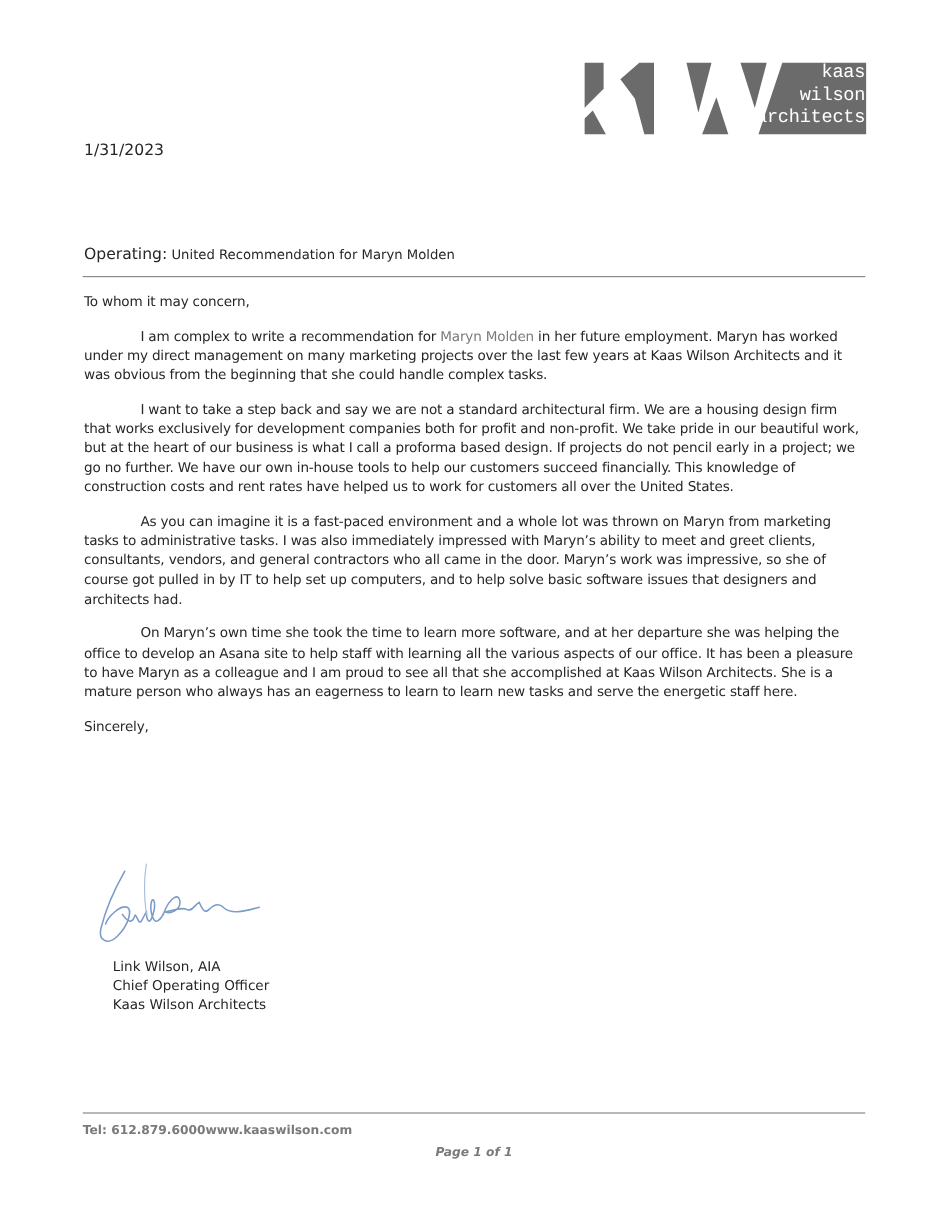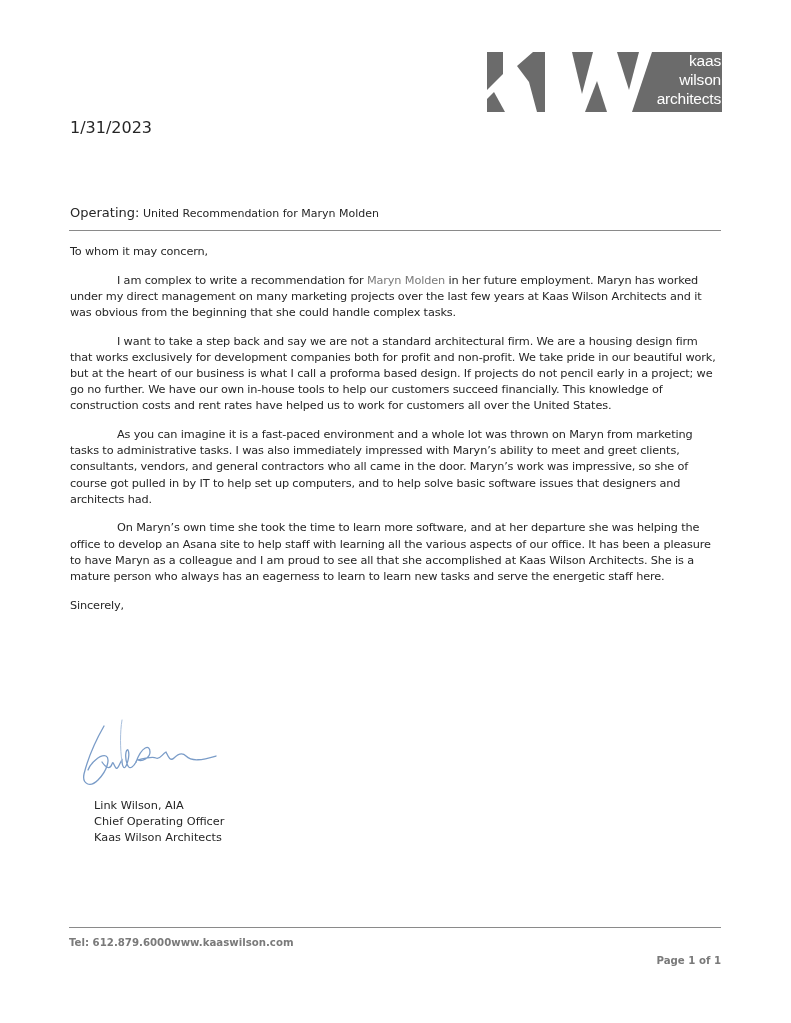--- a/index.html
+++ b/index.html
@@ -22,31 +22,31 @@
       width: 235px;
       height: 60px;
     }
     .logo svg { display: block; }
     .logo-text {
       position: absolute;
       right: 1px;
       top: -1px;
       text-align: right;
       color: #ffffff;
-      font-family: Liberation Sans, sans-serif;
+      font-family: Liberation Mono, monospace;
       font-weight: 300;
       font-size: 15.5px;
       line-height: 19px;
       letter-spacing: -0.2px;
     }
     .date {
       position: absolute;
       left: 70px;
       top: 118px;
-      font-size: 16px;
+      font-size: 13px;
       color: #262626;
       text-align: center;
     }
     .regarding {
       position: absolute;
       left: 70px;
       top: 205px;
       font-size: 11px;
       color: #262626;
     }
@@ -112,22 +112,23 @@
       font-size: 10.2px;
       font-weight: bold;
       color: #7a7a7a;
     }
     .footer-row {
       display: flex;
       justify-content: flex-start;
       white-space: nowrap;
     }
     .footer-page {
-      text-align: right;
+      text-align: center;
       margin-top: 7px;
+      font-style: italic;
     }
   </style>
 </head>
 <body>
 
 <div class="logo">
   <svg width="235" height="60" viewBox="0 0 235 60">
     <g fill="#6b6b6b">
 
       <polygon points="0,0 16,0 16,22 0,38"></polygon>

